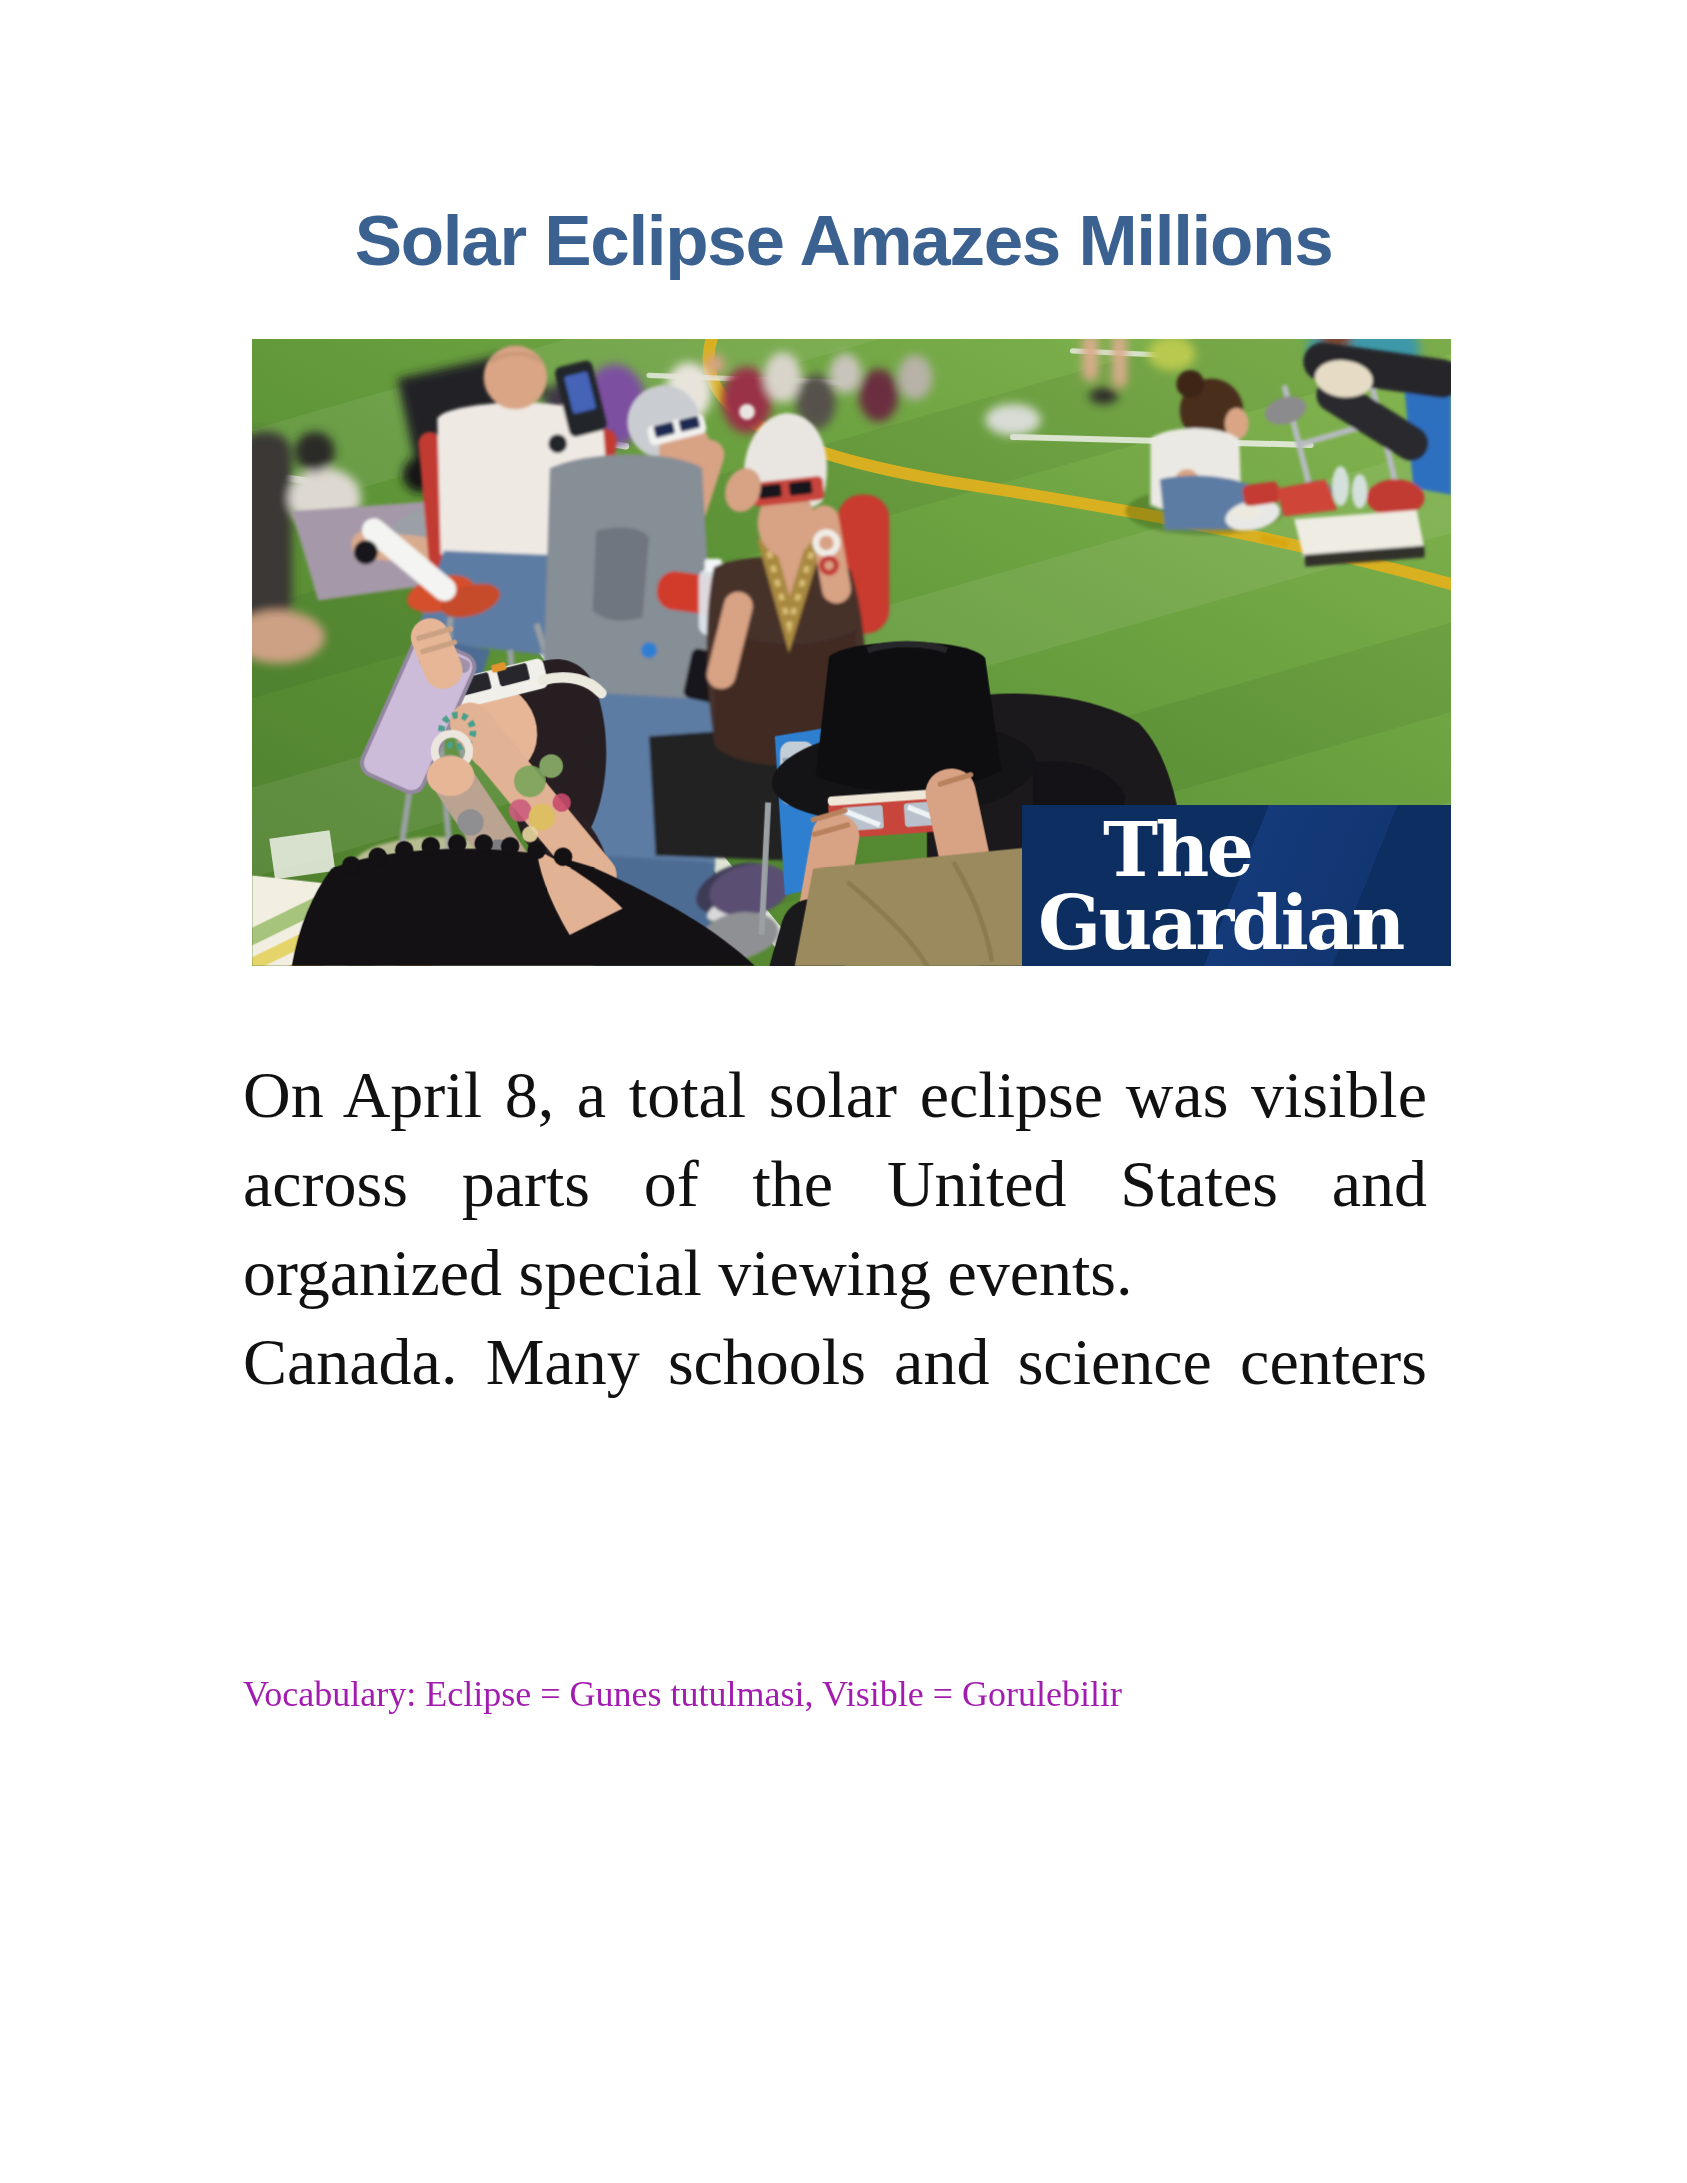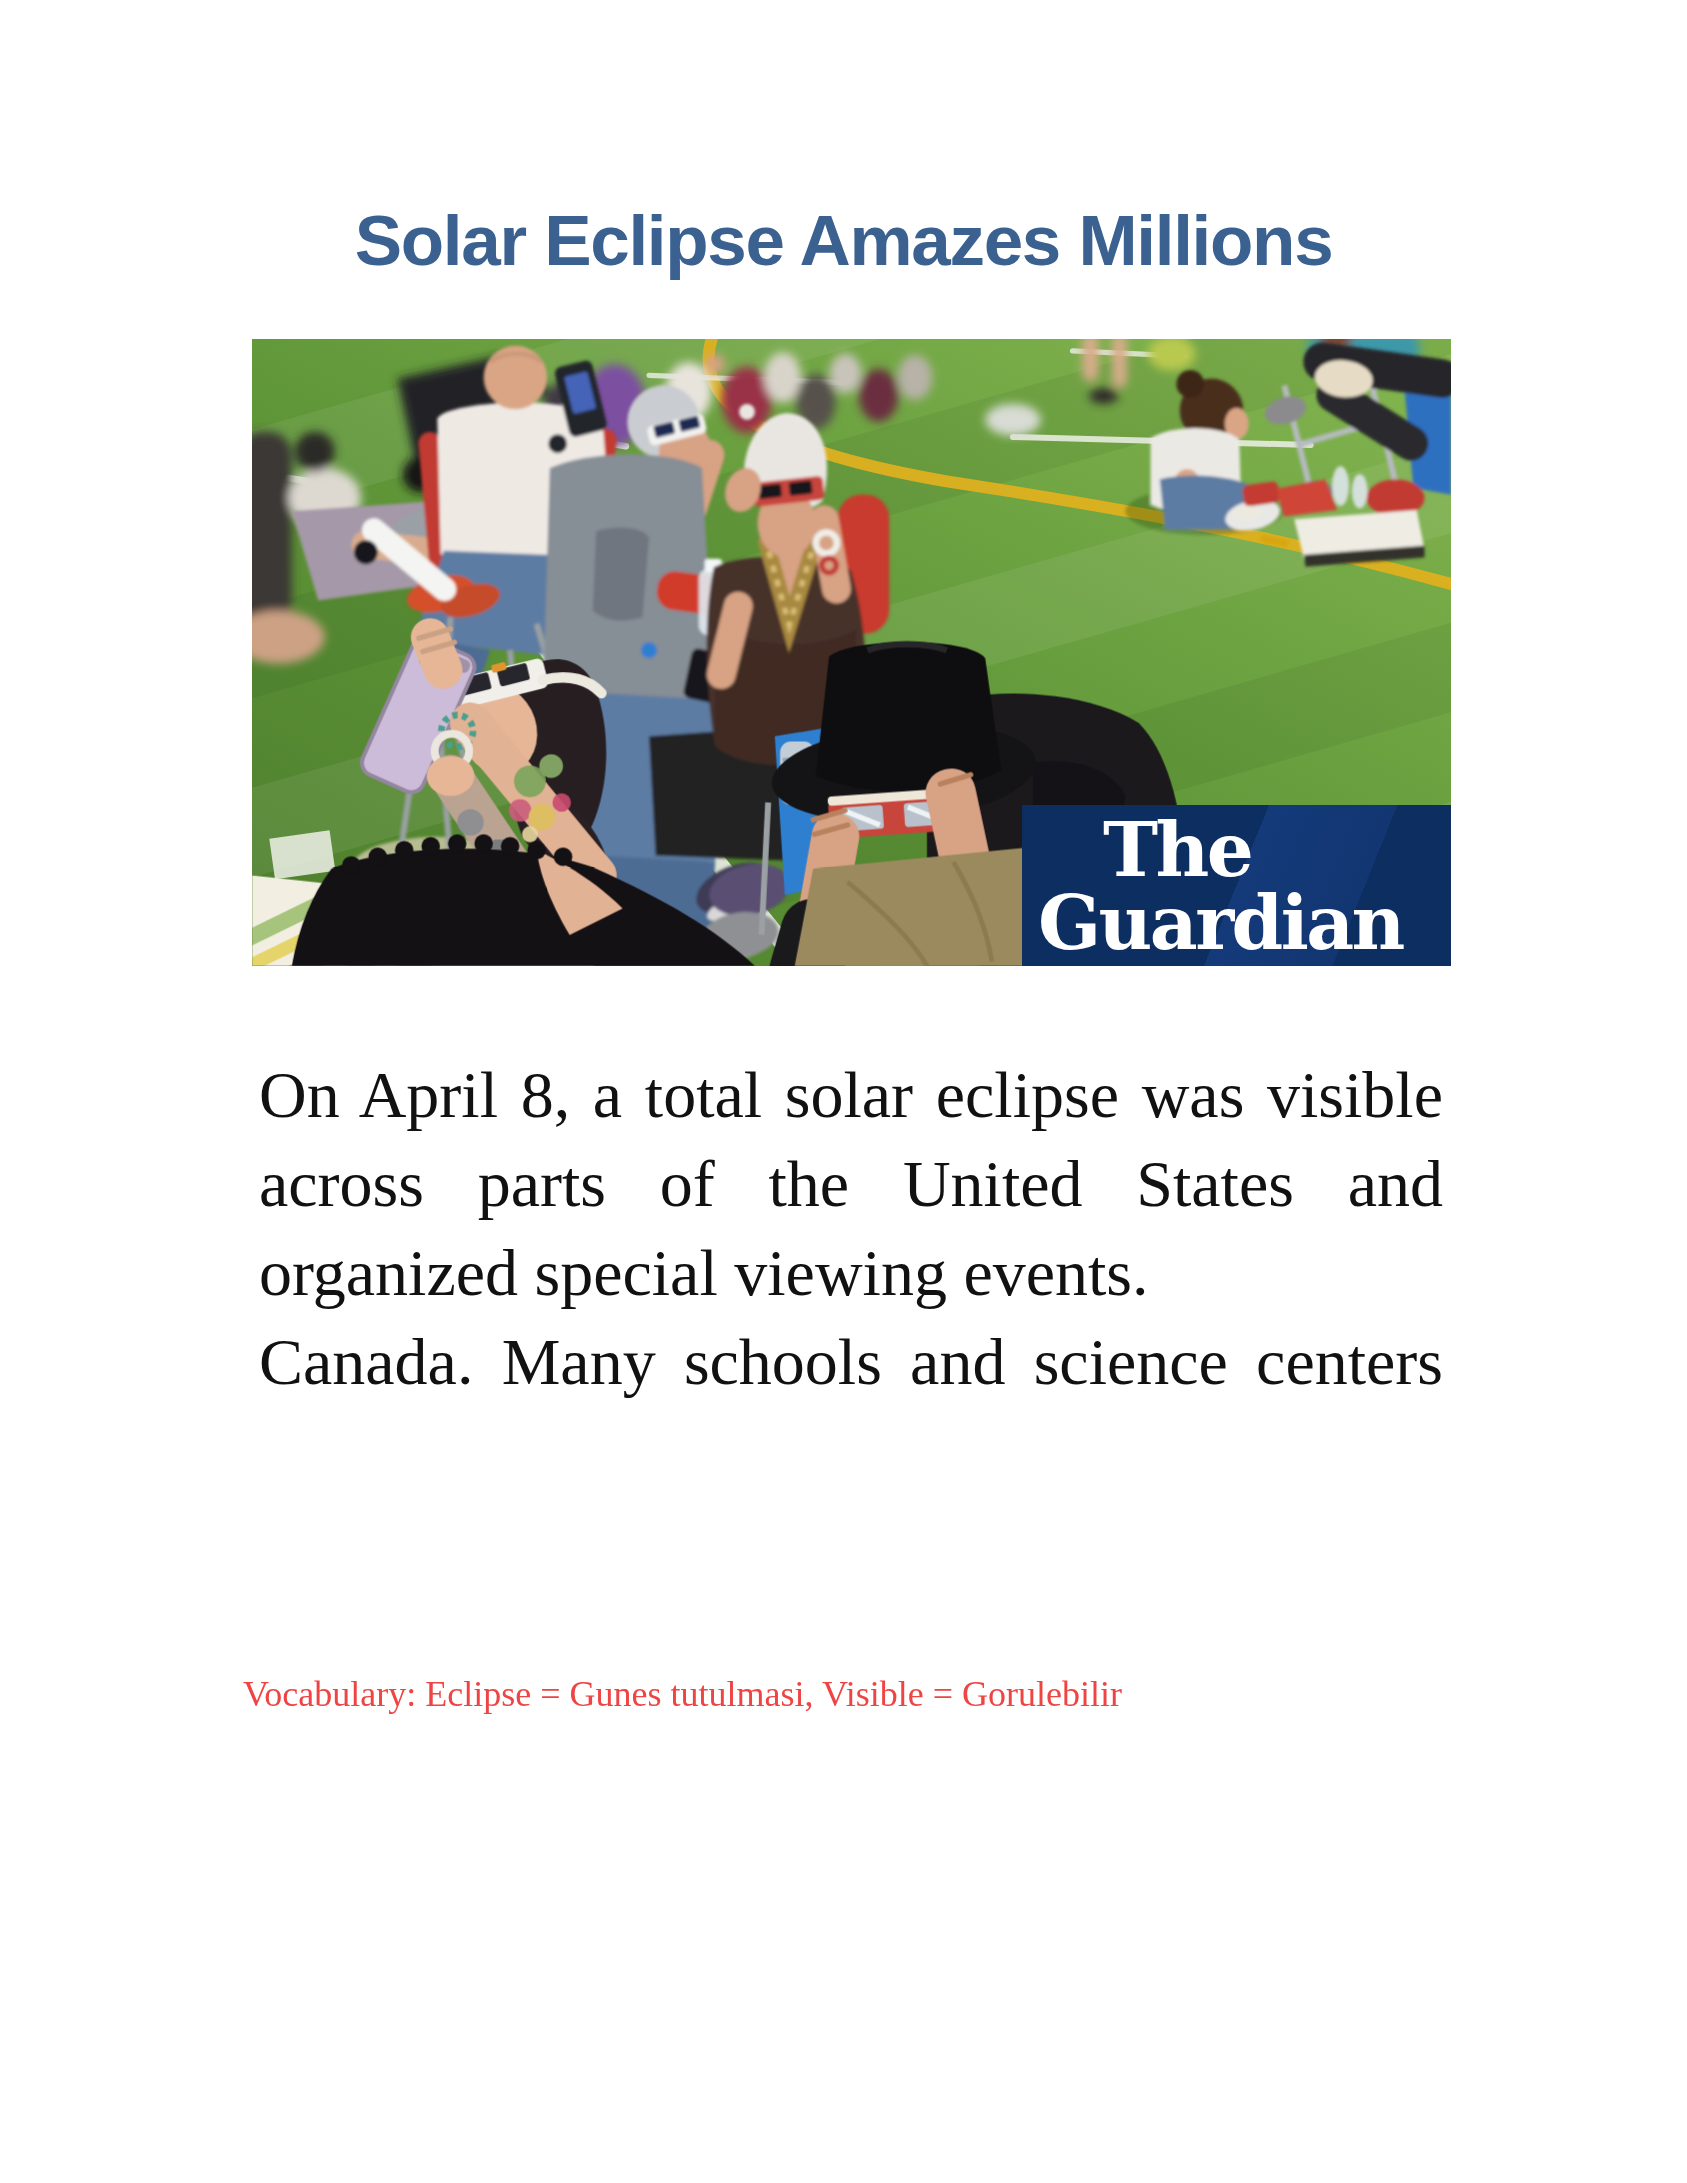--- a/index.html
+++ b/index.html
@@ -14,26 +14,26 @@
   .photo svg{display:block;width:100%;height:100%;}
   
   .guardian{position:absolute;right:0;bottom:0;width:429px;height:161px;
             background:linear-gradient(112deg,#0c2e60 0%,#0c2e60 50%,#143a7a 50%,#123671 76%,#0c2e60 76%);
             overflow:hidden;}
   .gline{position:absolute;color:#ffffff;font-family:"DejaVu Serif",serif;font-weight:bold;
          font-size:74px;line-height:1;letter-spacing:-2.6px;white-space:nowrap;}
   .g1{left:81px;top:8px;}
   .g2{left:16px;top:81px;}
   
-  .body{position:absolute;left:259px;top:1050px;width:1184px;color:#111111;}
+  .body{position:absolute;left:243px;top:1050px;width:1184px;color:#111111;}
   .body .line{font-size:66px;line-height:89px;white-space:nowrap;overflow:hidden;}
   .body .line.j{text-align:justify;text-align-last:justify;}
   
   .vocab{position:absolute;left:243px;top:1673px;width:1184px;margin:0;
-         font-size:36px;line-height:1.2;color:#ef4444;}
+         font-size:36px;line-height:1.2;color:#a21caf;}
 </style>
 </head>
 <body>
 
 <div class="page">
 
   <h1 class="title">Solar Eclipse Amazes Millions</h1>
 
   <figure class="photo" style="margin:11px">
     <svg viewBox="0 0 1812 947" preserveAspectRatio="none">

